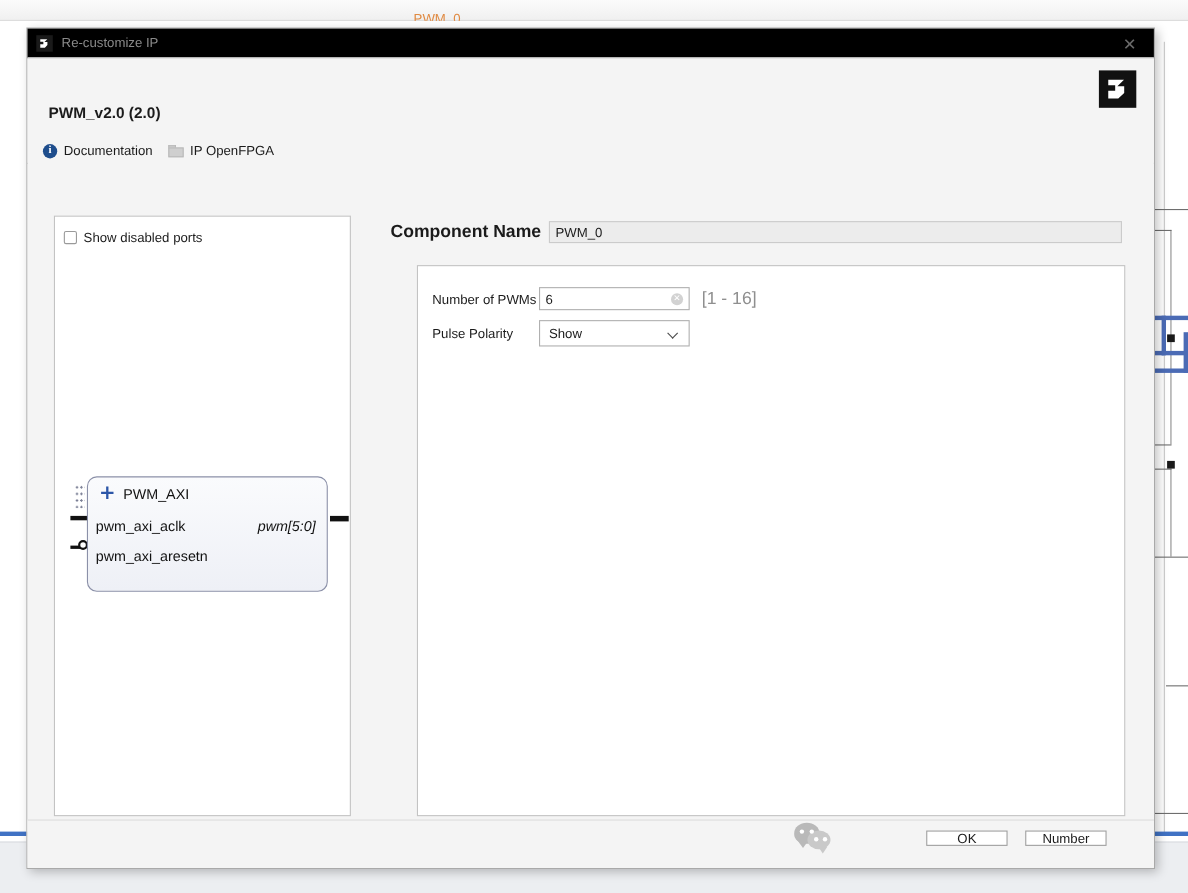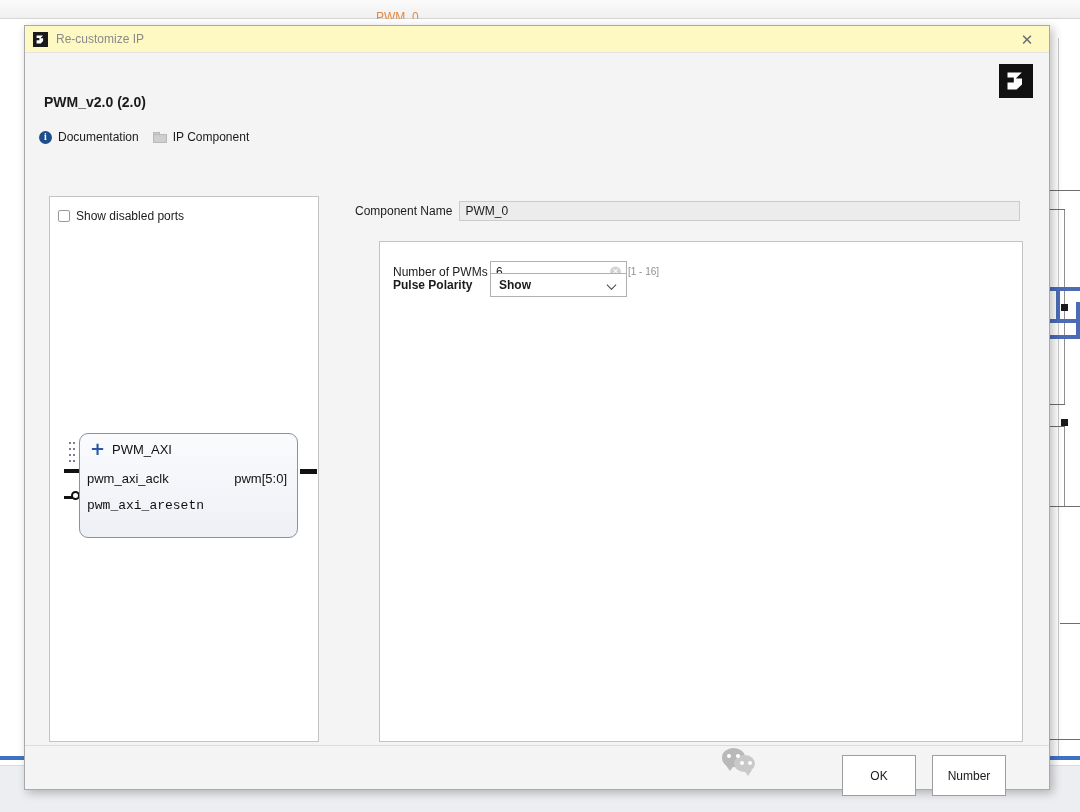--- a/index.html
+++ b/index.html
@@ -83,21 +83,21 @@
     background: #f4f4f4;
     border: 1px solid #a9a9a9;
     box-shadow: 3px 3px 9px rgba(0,0,0,0.25);
     box-sizing: border-box;
   }
 
   
   .titlebar {
     position: relative;
     height: 27px;
-    background: #fef9c3;
+    background: #000000;
     border-bottom: 1px solid #e2e2e2;
     display: flex;
     align-items: center;
     padding-left: 8px;
     box-sizing: border-box;
   }
   .titlebar-icon {
     width: 15px; height: 15px;
     background: #1a1a1a;
     display: inline-flex;
@@ -248,26 +248,27 @@
     line-height: 12px;
     font-family: "DejaVu Sans", sans-serif;
   }
   .ip-port {
     position: absolute;
     left: 7px;
     font-size: 13px;
     color: #111111;
   }
   .ip-port.p1 { top: 37px; }
-  .ip-port.p2 { top: 64px; font-family: Liberation Mono, monospace; }
+  .ip-port.p2 { top: 64px; }
   .ip-out {
     position: absolute;
     right: 10px; top: 37px;
     font-size: 13px;
     color: #111111;
+    font-style: italic;
   }
   
   .pin-bus {
     position: absolute;
     left: 18px; top: 243px;
     width: 9px; height: 22px;
     background:
       radial-gradient(circle, #7b7f95 1px, transparent 1.2px) 0 0 / 4px 6px;
   }
   .pin-clk {
@@ -305,24 +306,25 @@
     width: 668px; height: 607px;
   }
   .comp-row {
     position: absolute;
     left: 0; top: 52px;
     width: 665px; height: 20px;
     display: flex;
     align-items: center;
   }
   .comp-label {
-    font-size: 12px;
+    font-size: 16px;
     color: #1b1b1b;
     margin-right: 7px;
     white-space: nowrap;
+    font-weight: bold;
   }
   .comp-input {
     flex: 1;
     height: 20px;
     background: #ececec;
     border: 1px solid #cbcbcb;
     box-sizing: border-box;
     font-size: 12px;
     color: #1b1b1b;
     display: flex;
@@ -340,21 +342,21 @@
   }
   .param-row {
     position: absolute;
     left: 13px;
     display: flex;
     align-items: center;
     font-size: 12px;
     color: #1b1b1b;
   }
   .param-row.r1 { top: 19px; }
-  .param-row.r2 { top: 31px; font-weight: bold; }
+  .param-row.r2 { top: 49px; }
   .param-label {
     width: 97px;
     white-space: nowrap;
   }
   .num-field {
     position: relative;
     width: 137px; height: 21px;
     background: #ffffff;
     border: 1px solid #b0b0b0;
     box-sizing: border-box;
@@ -372,22 +374,22 @@
     border-radius: 50%;
     background: #d2d2d2;
     color: #ffffff;
     font-size: 8px;
     display: flex;
     align-items: center;
     justify-content: center;
     line-height: 1;
   }
   .range-hint {
-    margin-left: 1px;
-    font-size: 10px;
+    margin-left: 11px;
+    font-size: 16px;
     color: #8f8f8f;
   }
   .sel-field {
     position: relative;
     width: 137px; height: 24px;
     background: #ffffff;
     border: 1px solid #b0b0b0;
     box-sizing: border-box;
     display: flex;
     align-items: center;
@@ -415,21 +417,21 @@
   .footer {
     position: absolute;
     left: 0; bottom: 0;
     width: 1024px; height: 43px;
     background: #f4f4f4;
     border-top: 1px solid #dcdcdc;
   }
   .btn {
     position: absolute;
     top: 9px;
-    width: 74px; height: 41px;
+    width: 74px; height: 14px;
     background: #ffffff;
     border: 1px solid #9e9e9e;
     box-sizing: border-box;
     font-size: 12px;
     color: #1b1b1b;
     display: flex;
     align-items: center;
     justify-content: center;
     cursor: default;
   }
@@ -547,21 +549,21 @@
     <div class="header-links">
       <div class="hlink">
         <span class="doc-icon">i</span>
         <span>Documentation</span>
       </div>
       <div class="hlink">
         <span class="folder-icon">
           <i class="tab"></i>
             <i class="body"></i>
         </span>
-        <span>IP Component</span>
+        <span>IP OpenFPGA</span>
       </div>
     </div>
   </div>
 
   <div class="content">
 
     <div class="ports-panel">
       <label class="ports-check">
         <span class="cbox"></span>
         <span>Show disabled ports</span>

